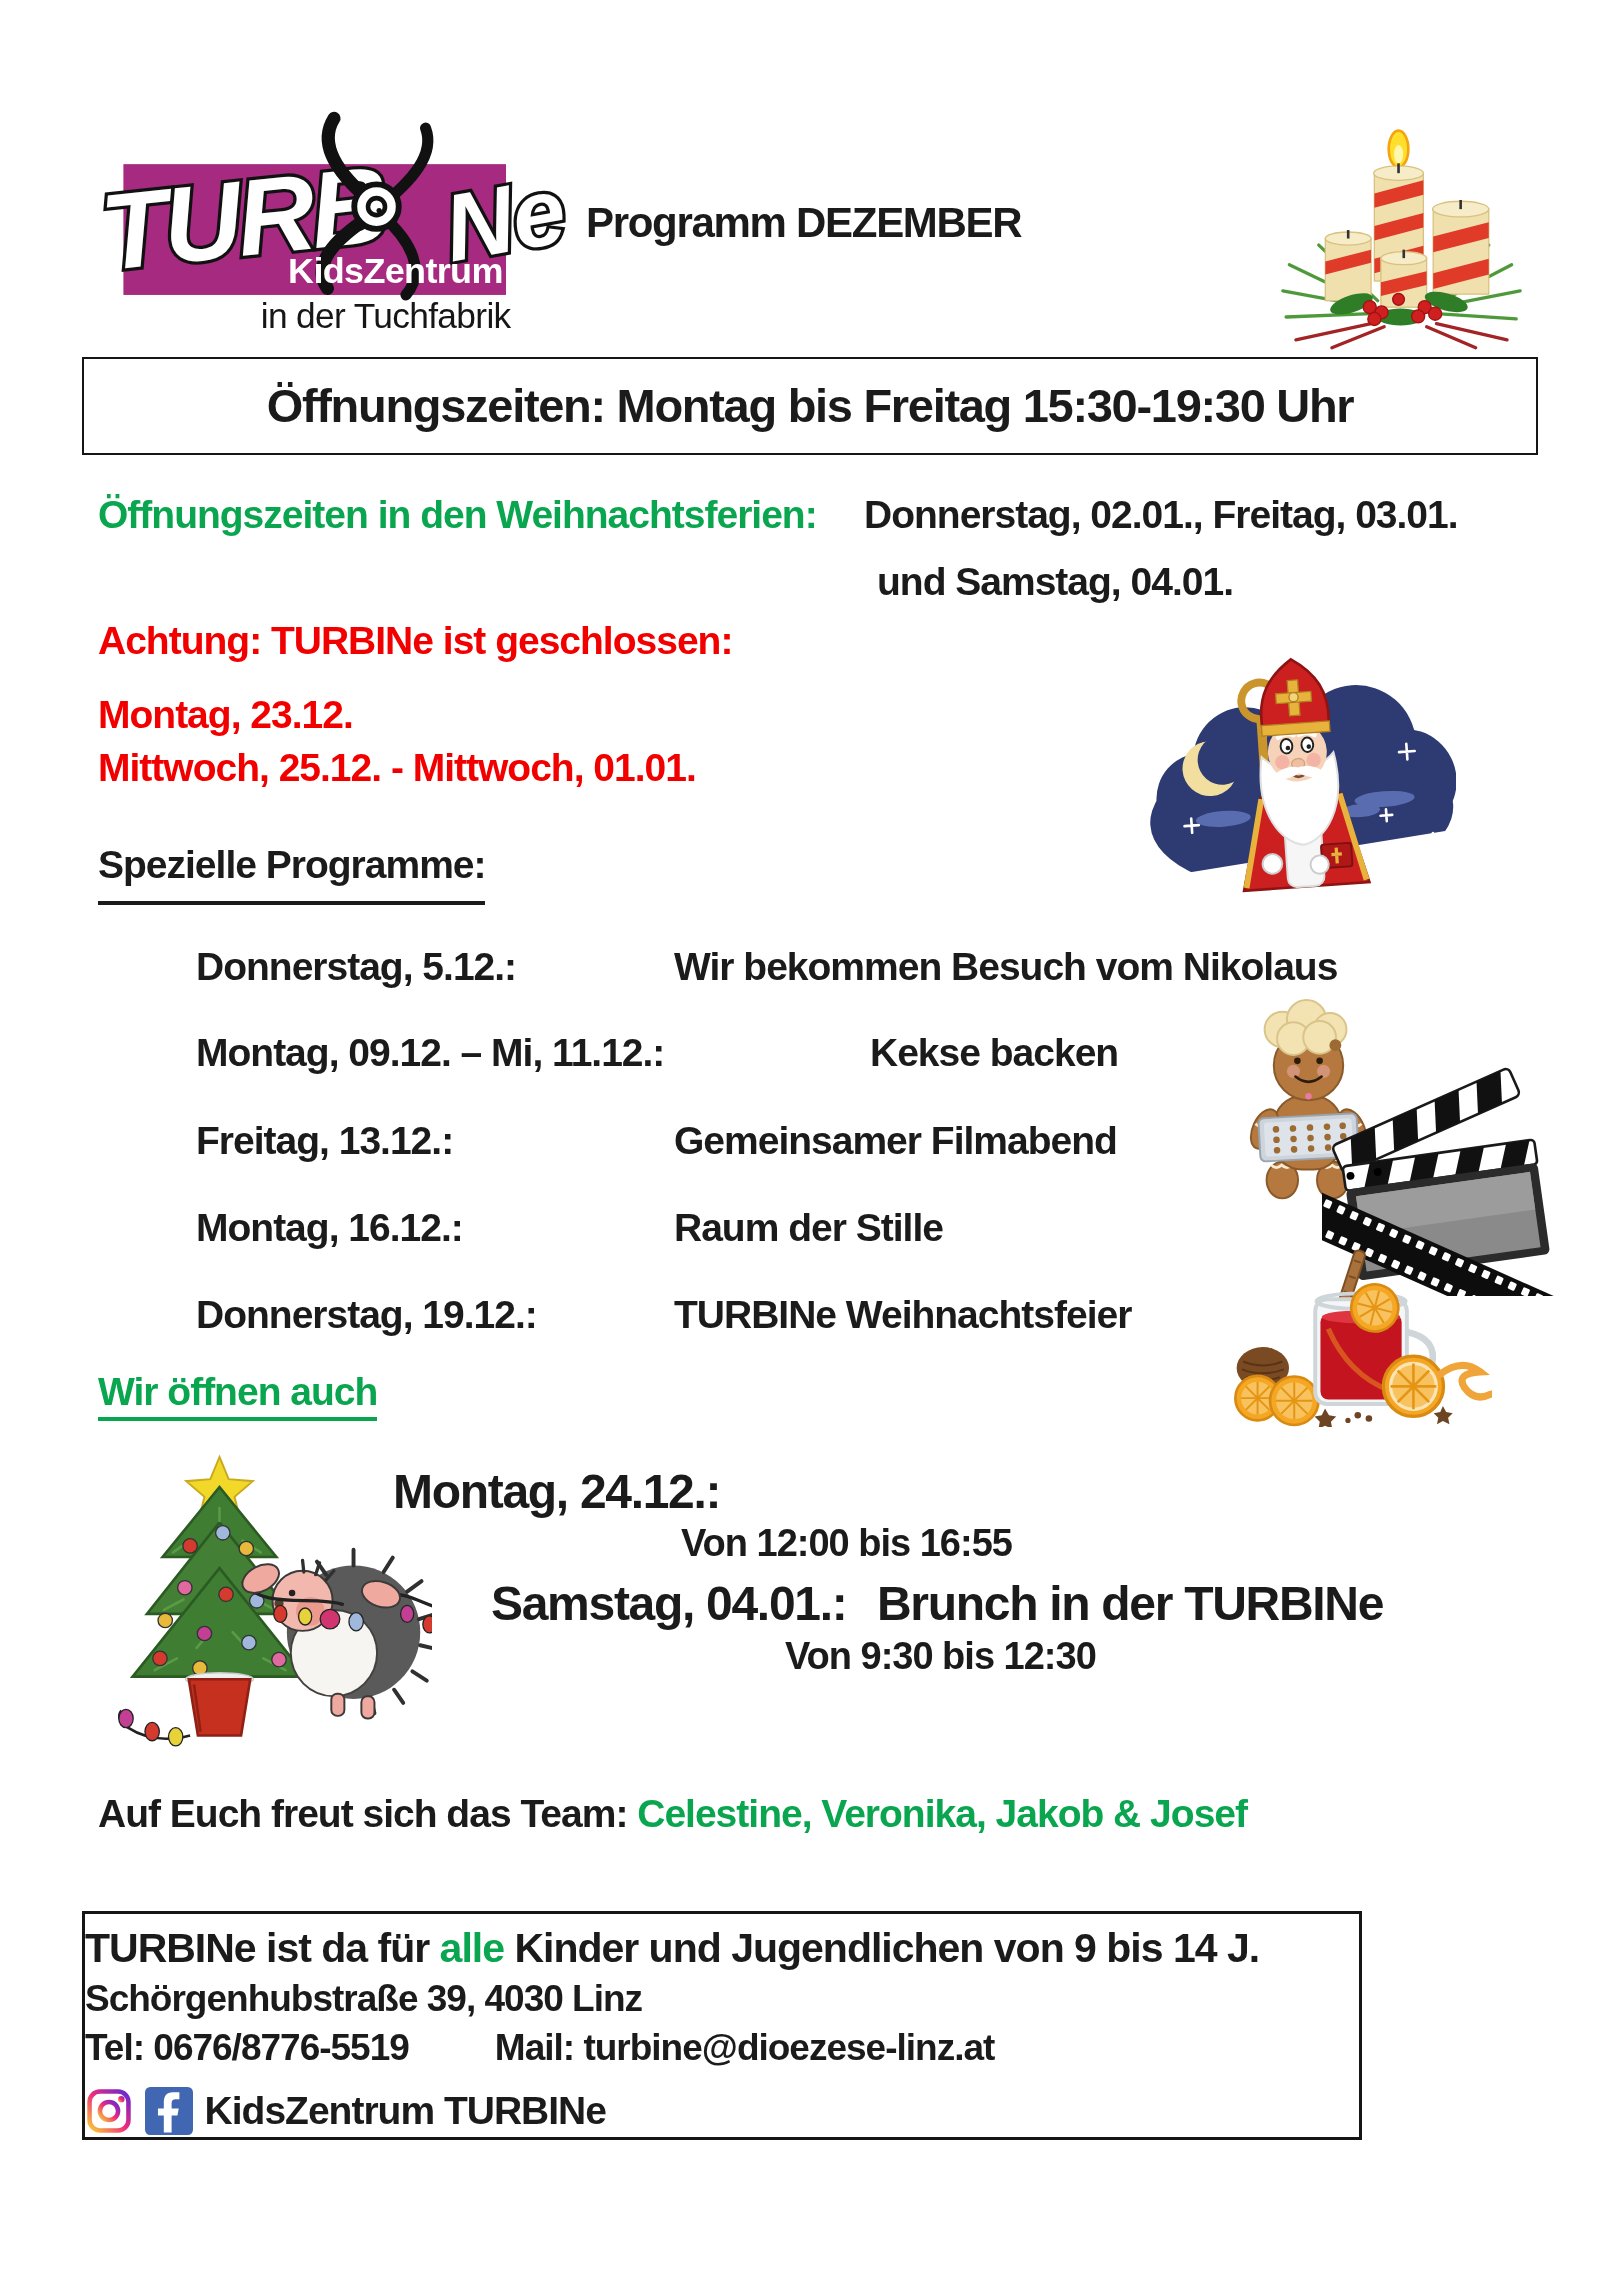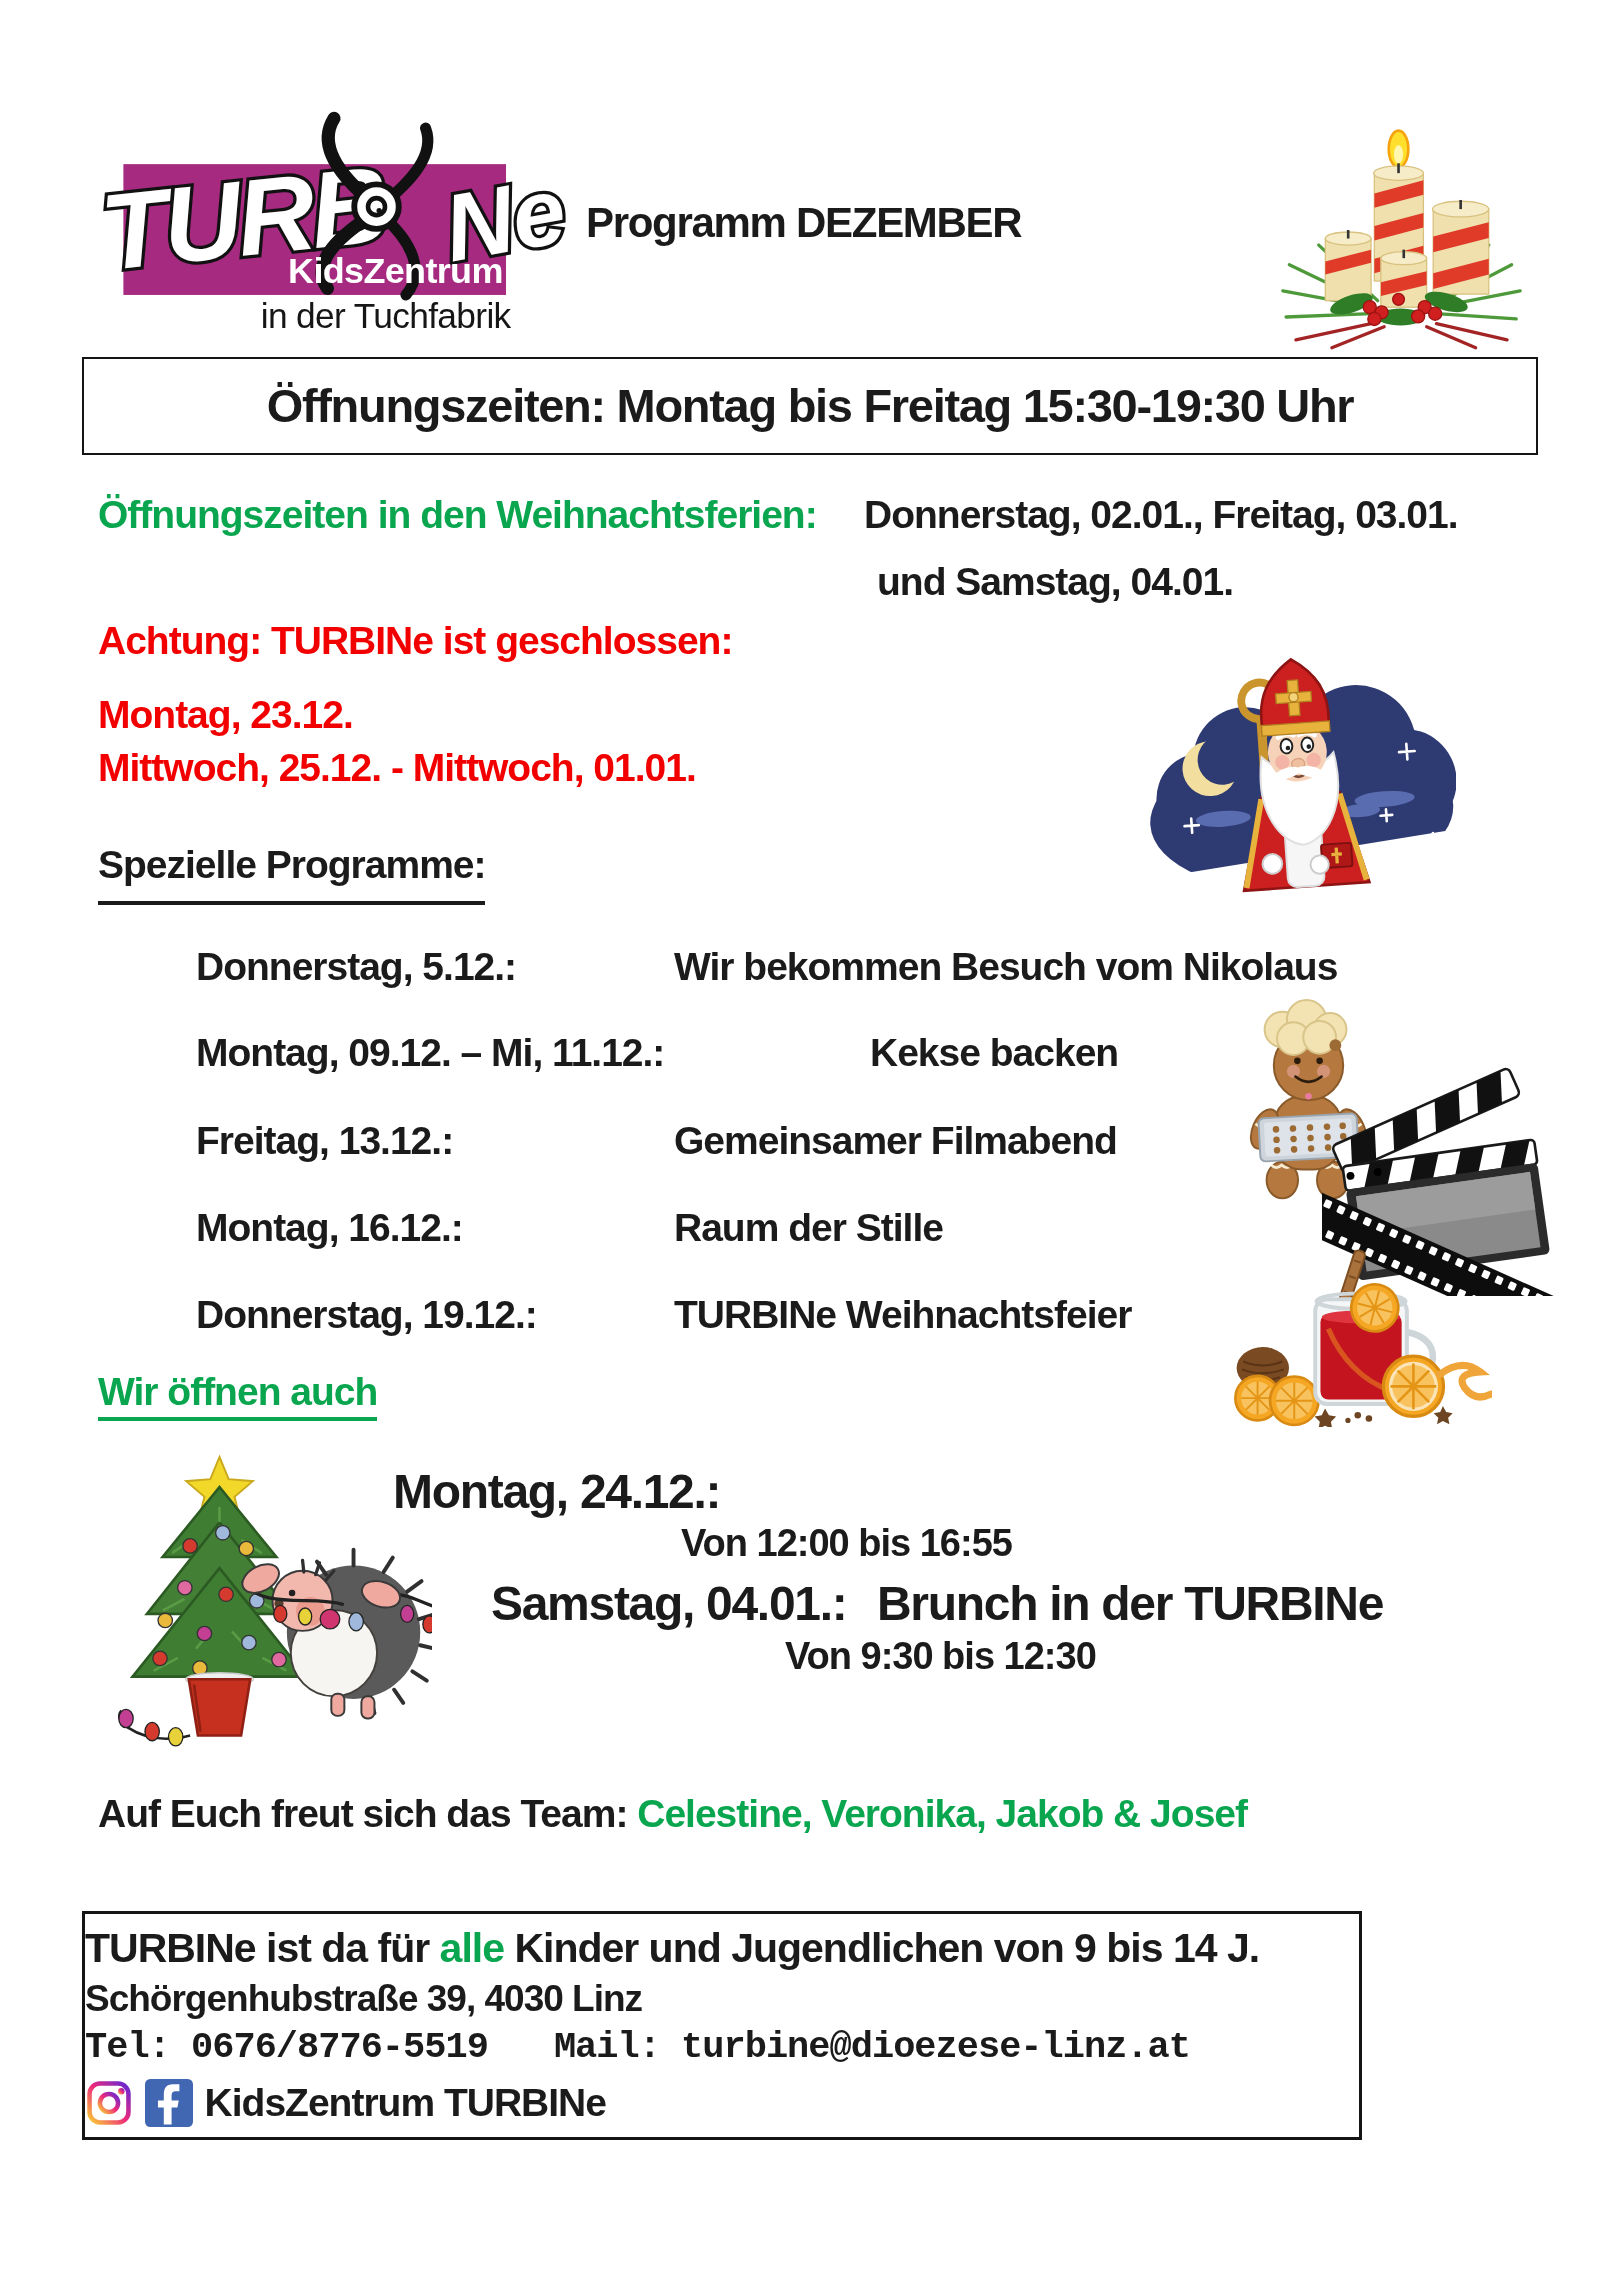--- a/index.html
+++ b/index.html
@@ -27,22 +27,22 @@
     font-size:47px;letter-spacing:-1.3px;
   }
   .u-black{border-bottom:4.6px solid var(--ink);padding-bottom:15px;}
   .u-green{border-bottom:4.6px solid var(--green);padding-bottom:3.9px;}
   .footer-box{
     left:82px;top:1911px;width:1280px;height:229px;border:3.3px solid #151515;
     box-sizing:border-box;display:flex;flex-direction:column;align-items:flex-start;
   }
   .fl1{margin-top:11.8px;font-size:41px;}
   .fl2{margin-top:9.2px;font-size:37px;}
-  .fl3{margin-top:9.2px;font-size:37px;display:flex;gap:66px;font-family:Liberation Mono, monospace;}
-  .fl4{margin-top:11px;font-size:39px;display:flex;align-items:center;gap:11.8px;}
+  .fl3{margin-top:9.2px;font-size:37px;display:flex;gap:86px;}
+  .fl4{margin-top:19px;font-size:39px;display:flex;align-items:center;gap:11.8px;}
   svg text{font-family:"Liberation Sans",sans-serif;}
 </style>
 </head>
 <body>
 
 <div class="page">
 
   <svg class="abs" style="left:92px;top:92px" width="484" height="262" viewBox="0 0 740 400">
     <rect x="48" y="110" width="585" height="200" fill="#a62a80"></rect>
     <text x="20" y="268" font-size="165" font-style="italic" font-weight="bold" fill="#ffffff" stroke="#111111" stroke-width="10" paint-order="stroke" letter-spacing="-6" transform="rotate(-6 60 260)">TURB</text>

